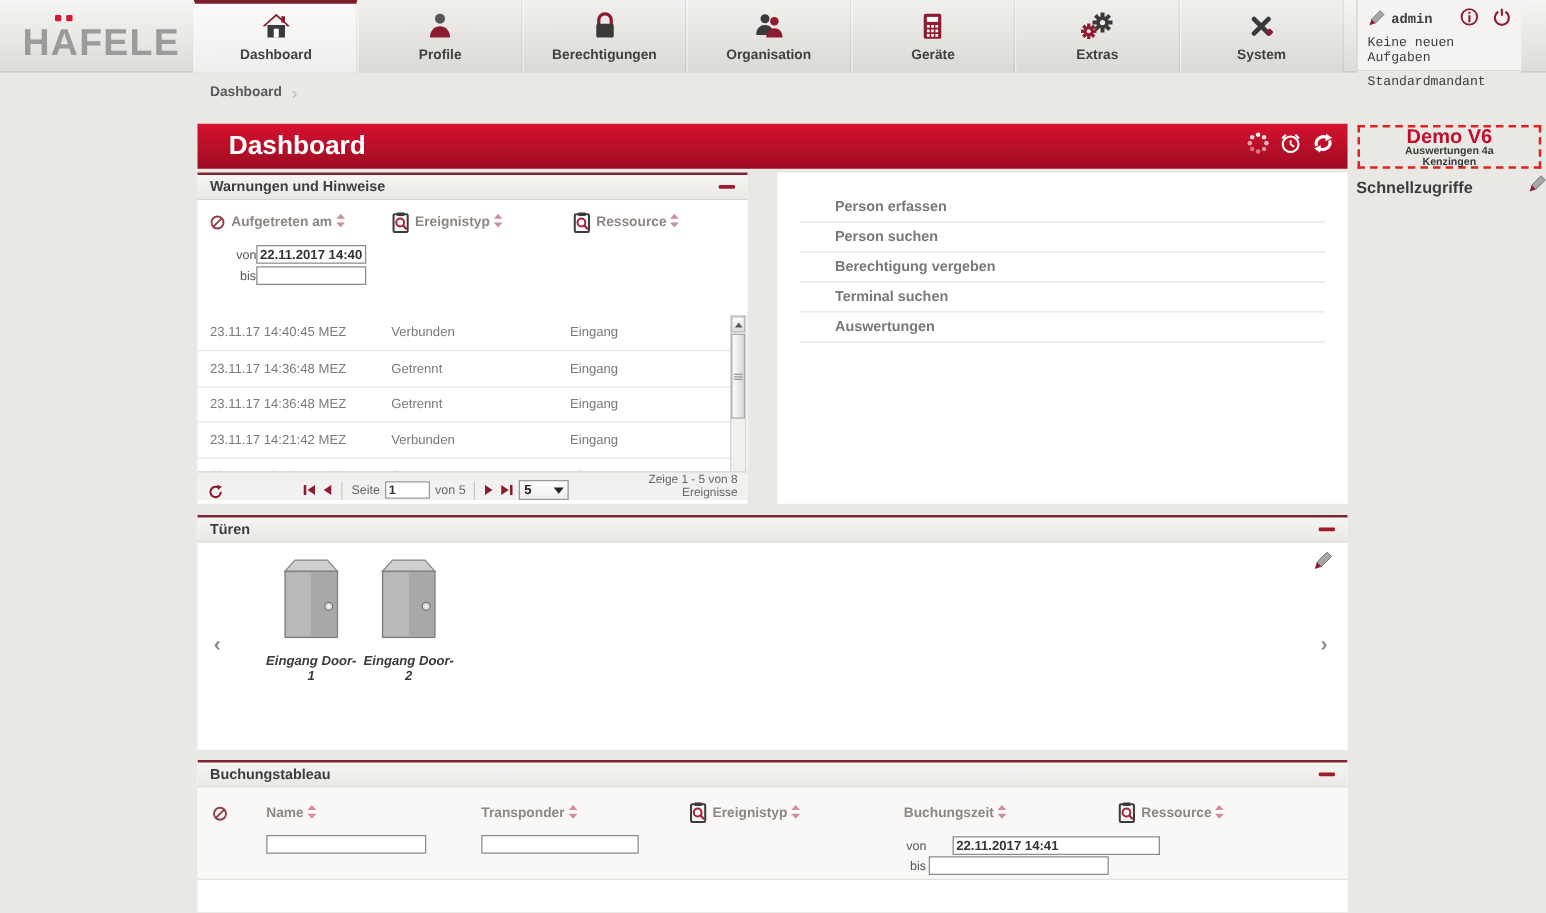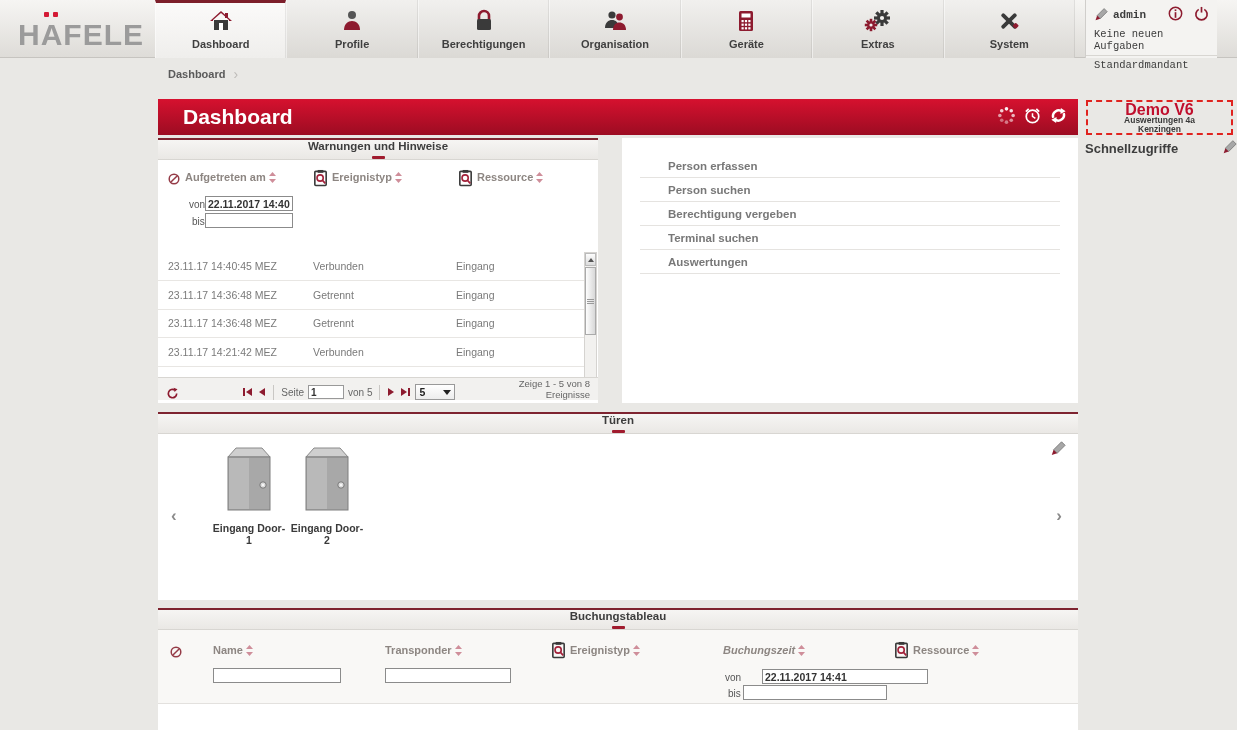--- a/index.html
+++ b/index.html
@@ -47,21 +47,21 @@
   .demobox .d1 { color:#c00f2d; font-weight:bold; font-size:16px; line-height:13px; }
   .demobox .d2 { color:#3a3a3a; font-weight:bold; font-size:8.5px; line-height:9px; }
   .quickhdr { position:absolute; left:1085px; top:139px; width:152px; display:flex;
               align-items:center; justify-content:space-between; }
   .quickhdr .qtitle { font-size:13px; font-weight:bold; color:#3d3d3d; }
 
   
   .panel { position:absolute; background:#fff; }
   .panel-hd { height:22px; background:linear-gradient(#f6f5f3,#eae8e5);
               border-top:2px solid #7e2430; border-bottom:1px solid #d8d6d2;
-              display:flex; align-items:center; justify-content:space-between; padding:0 10px;flex-direction:column; }
+              display:flex; align-items:center; justify-content:space-between; padding:0 10px; }
   .panel-hd .ph-title { font-size:11.5px; font-weight:bold; color:#3d3d3d; }
   .min-icon { width:13px; height:3px; background:#a01b2e; border-radius:1px; cursor:pointer; }
 
   
   .col-label { font-size:11px; font-weight:bold; color:#8d8682; }
   .sort { display:inline-block; vertical-align:middle; margin-left:3px; }
   .w-body { position:relative; width:100%; height:240px; }
   .w-cols { position:absolute; left:0; top:8px; width:100%; height:24px; }
   .w-filter { position:absolute; left:0; top:36px; width:100%; }
   .flt-lab { position:absolute; font-size:10px; color:#555; }
@@ -103,21 +103,21 @@
   .pgicon { cursor:pointer; display:flex; align-items:center; }
 
   
   .task-list { margin:16px 18px 0 18px; }
   .task-item { height:24px; line-height:24px; padding-left:28px; font-size:11.5px;
                font-weight:bold; color:#787878; border-bottom:1px solid #e5e3e0; cursor:pointer; }
 
   
   .doors-body { position:relative; height:163px; }
   .door-card { position:absolute; top:12px; width:78px; text-align:center; cursor:pointer; }
-  .door-card .dlabel { font-size:10.5px; font-weight:bold; color:#3a3a3a; margin-top:6px; }
+  .door-card .dlabel { font-size:10.5px; font-weight:bold; color:#3a3a3a; margin-top:6px;font-style:italic; }
   .chev { position:absolute; top:72px; font-size:17px; font-weight:bold; color:#8b8b8b; cursor:pointer; }
 
   
   .bk-body { position:relative; height:99px; }
   .bk-filter { position:absolute; left:0; top:0; width:100%; height:74px; background:#f9f8f6;
                border-bottom:1px solid #e3e1de; }
   .abs { position:absolute; }
 </style>
 </head>
 <body>
@@ -531,21 +531,21 @@
               <line x1="11" y1="11.9" x2="14" y2="15.2" stroke="#a3233b" stroke-width="1.9"></line>
             </svg>
         </span>
         <span class="abs col-label" style="left:412px; top:14px;">
           <span>Ereignistyp</span><span class="sort"><svg width="7" height="11" viewBox="0 0 7 11">
                 <polygon points="3.5,0 7,4 0,4" fill="#cf8e9a"></polygon>
                 <polygon points="0,7 7,7 3.5,11" fill="#cf8e9a"></polygon>
               </svg></span>
         </span>
 
-        <span class="abs col-label" style="left:565px; top:14px;font-style:italic;">
+        <span class="abs col-label" style="left:565px; top:14px;">
           <span>Buchungszeit</span><span class="sort"><svg width="7" height="11" viewBox="0 0 7 11">
                 <polygon points="3.5,0 7,4 0,4" fill="#cf8e9a"></polygon>
                 <polygon points="0,7 7,7 3.5,11" fill="#cf8e9a"></polygon>
               </svg></span>
         </span>
         <span class="flt-lab" style="left:567px; top:42px;">von</span>
         <input class="date-input" style="left: 604px; top: 39px; width: 166px;" value="22.11.2017 14:41">
         <span class="flt-lab" style="left:570px; top:58px;">bis</span>
         <input class="date-input" style="left: 585px; top: 55px; width: 144px;" value="">
 

